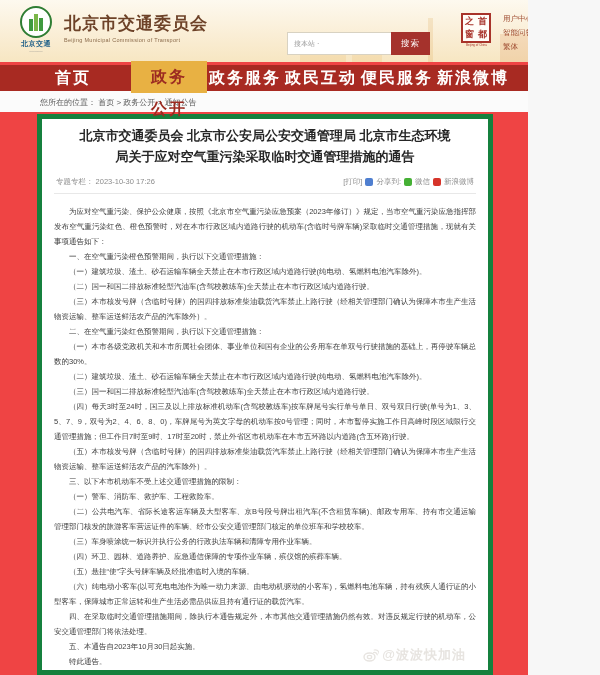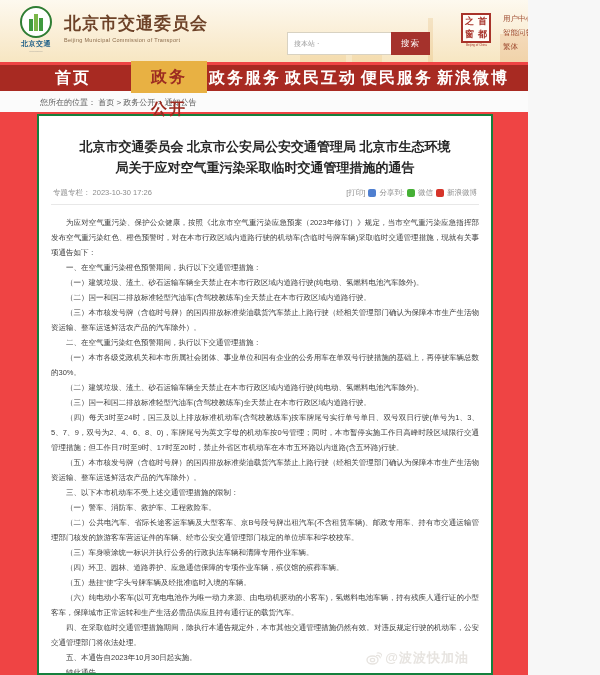--- a/index.html
+++ b/index.html
@@ -74,21 +74,21 @@
     position:relative; z-index:2; padding:0 18px;margin-left:20px;
   }
 
   
   .breadcrumb { padding:6px 40px 4px; font-size:8px; color:#595959; background:#fbfbfb; }
   .breadcrumb .path { cursor:pointer; }
 
   
   .article-box {
     position:relative; margin:2px 35px 0 37px; background:#fff;
-    border:2px solid #15803d; padding:18px 10px 26px; height:561px; overflow:hidden;
+    border:5px solid #15803d; padding:4px 10px 26px; height:561px; overflow:hidden;
   }
   .article-title {
     font-size:13px; font-weight:bold; color:#262626; text-align:center;
     line-height:21px; padding:2px 26px 8px;
   }
   .meta-row {
     display:flex; justify-content:space-between; align-items:center;
     font-size:7.5px; color:#8c8c8c; padding:2px 4px 6px;
   }
   .meta-right { display:flex; align-items:center; gap:3px; }

